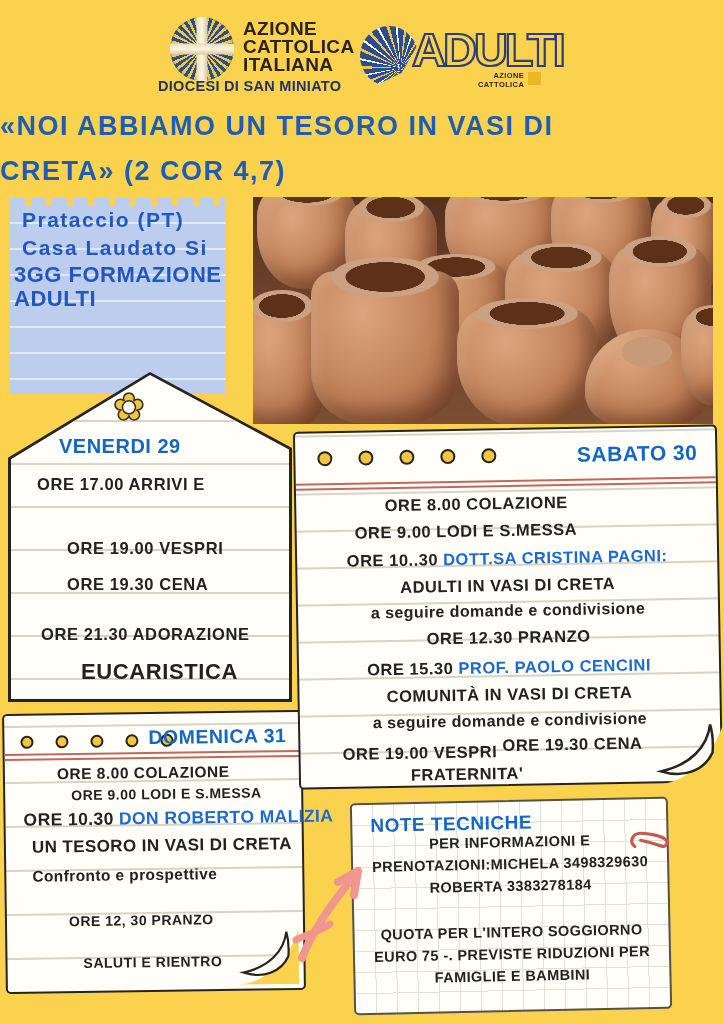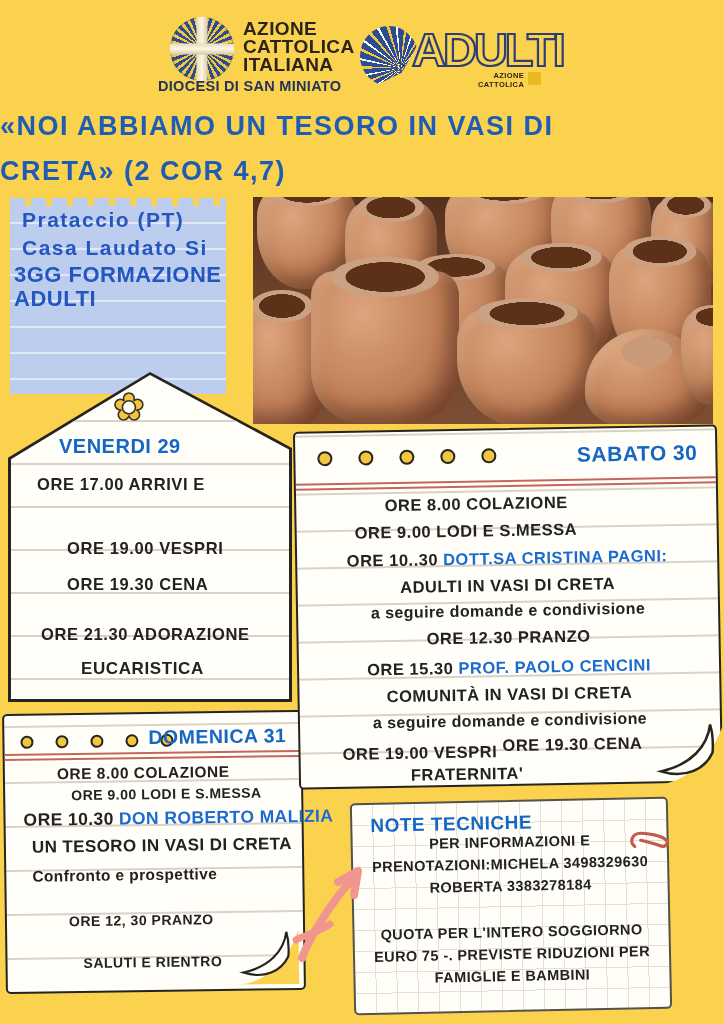--- a/index.html
+++ b/index.html
@@ -167,21 +167,21 @@
       </div>
   </div>
 
   <div class="fri-outer">
     <div class="fri-inner">
       <div class="day-title" style="left:48px;top:60px;font-size:20px;">VENERDI 29</div>
       <div class="row" style="top:100px;text-align:left;left:26px;font-size:16.5px;letter-spacing:.6px;">ORE 17.00 ARRIVI E</div>
       <div class="row" style="top:164px;text-align:left;left:56px;font-size:16.5px;letter-spacing:.6px;">ORE 19.00 VESPRI</div>
       <div class="row" style="top:200px;text-align:left;left:56px;font-size:16.5px;letter-spacing:.6px;">ORE 19.30 CENA</div>
       <div class="row" style="top:250px;text-align:left;left:30px;font-size:16.5px;letter-spacing:.6px;">ORE 21.30 ADORAZIONE</div>
-      <div class="row" style="top:284px;text-align:left;left:70px;font-size:17px;letter-spacing:.6px;">EUCARISTICA</div>
+      <div class="row" style="top:284px;text-align:left;left:70px;font-size:22px;letter-spacing:.6px;">EUCARISTICA</div>
     </div>
   </div>
   <div class="flower">✿</div>
 
   <div class="card ruled" style="left:296px;top:428px;width:424px;height:358px;transform:rotate(-1deg);background-position-y:25px;z-index:3;">
     <div class="holes" style="left:22px;top:18px;">
       <div class="hole"></div>
       <div class="hole"></div>
       <div class="hole"></div>
       <div class="hole"></div>

